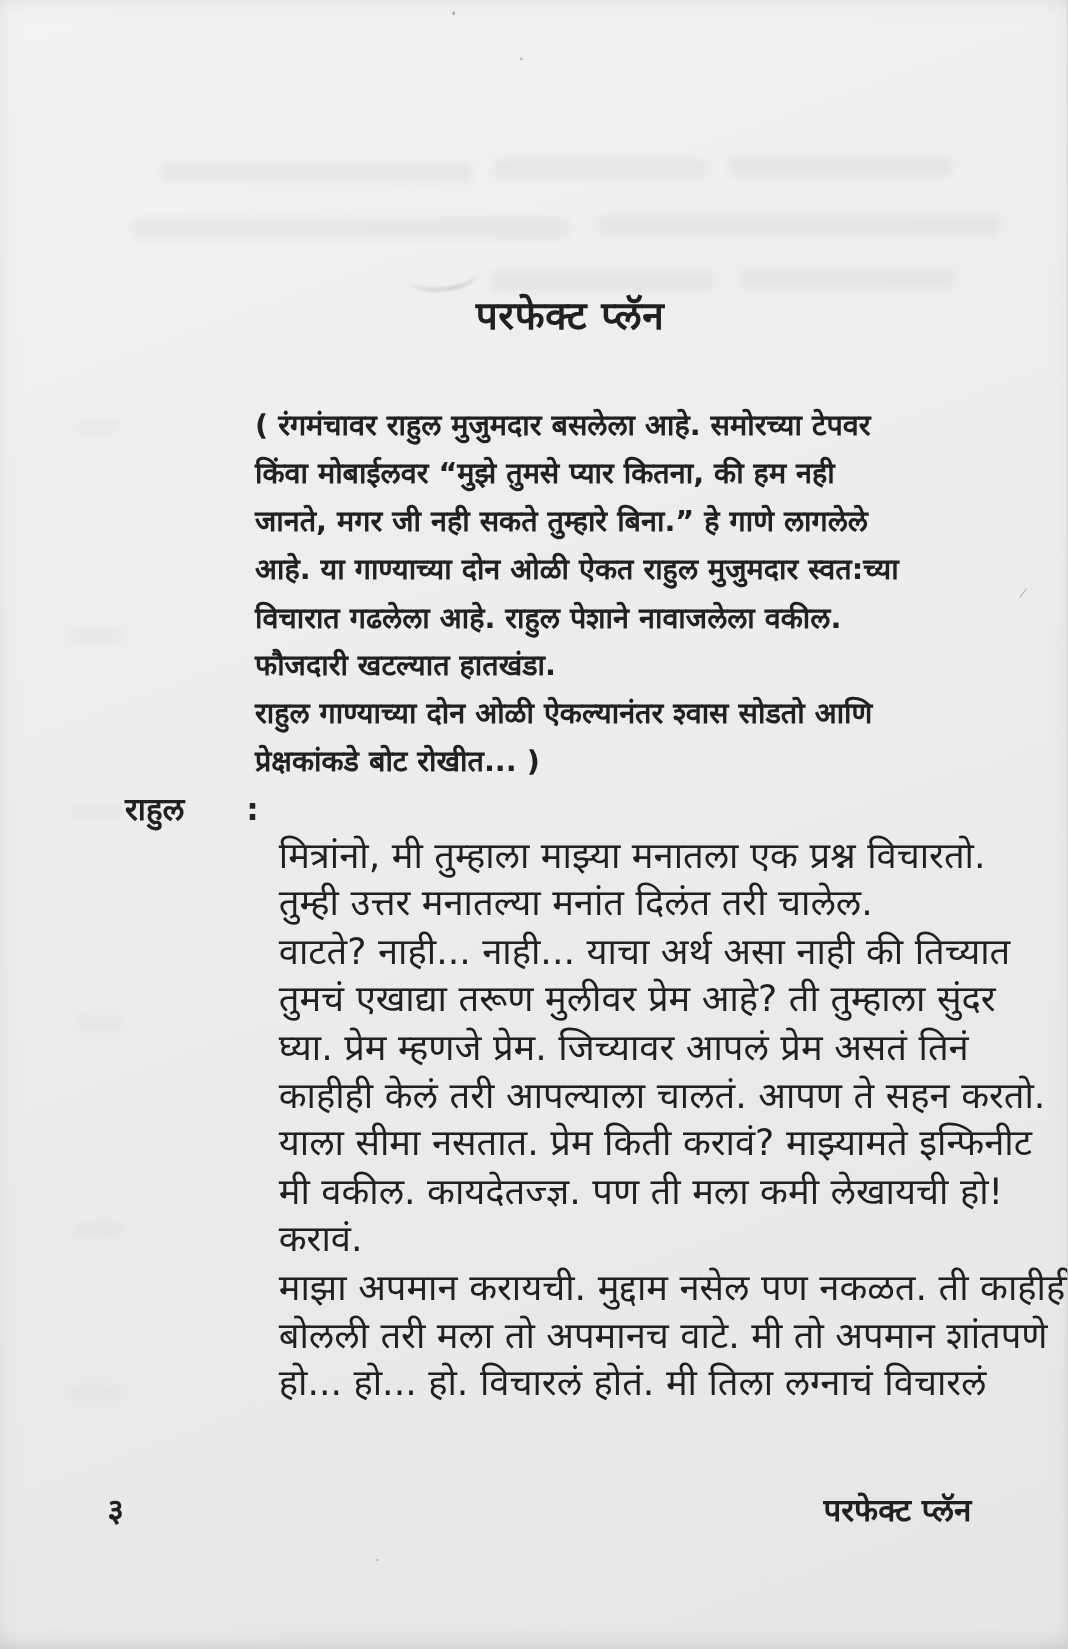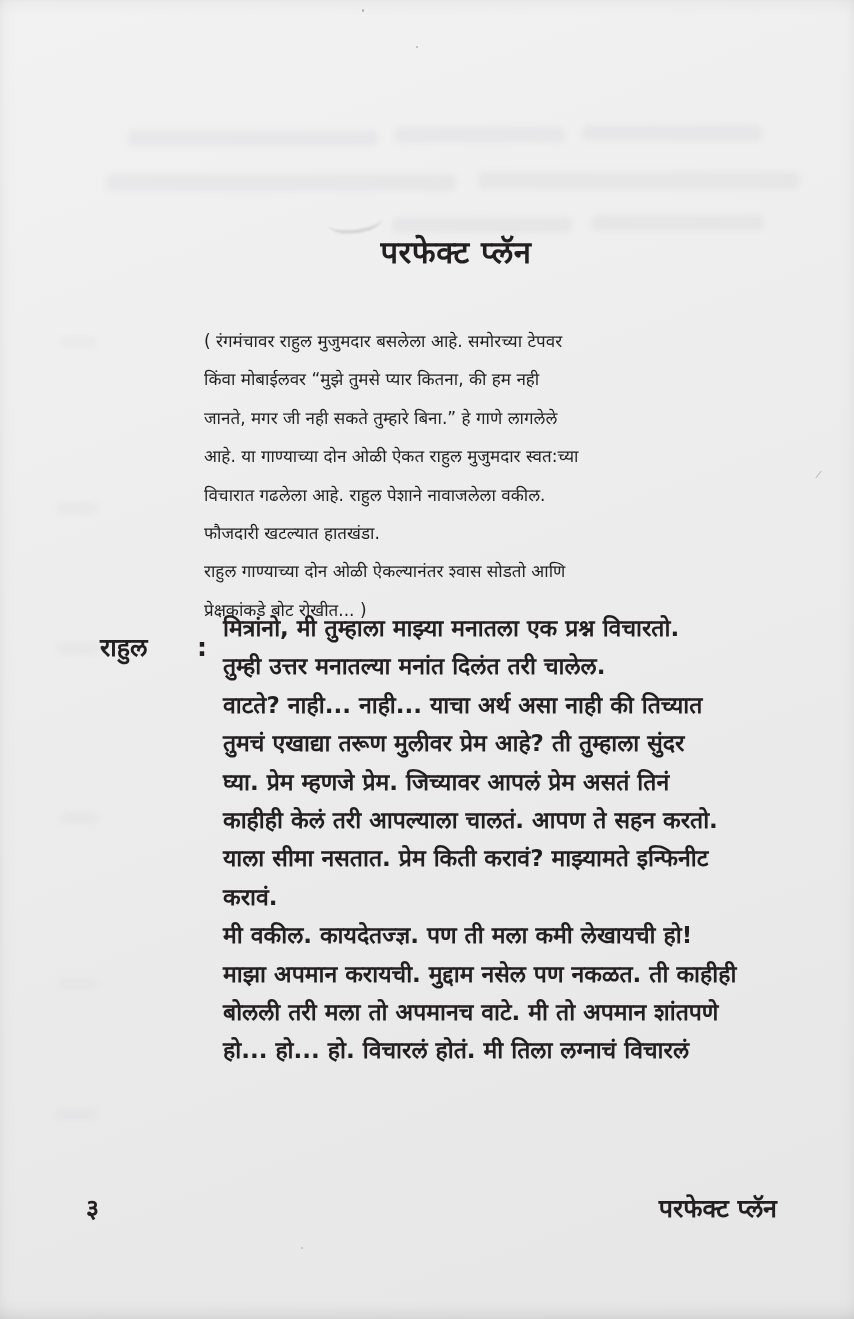--- a/index.html
+++ b/index.html
@@ -31,22 +31,22 @@
     font-size: 31px;
     font-weight: 700;
     letter-spacing: 0.5px;
     white-space: pre;
   }
   .stage-block {
     position: absolute;
     left: 204px;
     top: 322px;
     width: 565px;
-    font-size: 17px;
-    font-weight: 400;
+    font-size: 23px;
+    font-weight: 700;
     line-height: 38.4px;
   }
   .speaker-name {
     position: absolute;
     left: 100px;
     top: 629px;
     height: 38.4px;
     line-height: 38.4px;
     font-size: 25px;
     font-weight: 600;
@@ -57,24 +57,24 @@
     left: 197px;
     top: 629px;
     height: 38.4px;
     line-height: 38.4px;
     font-size: 25px;
     font-weight: 700;
   }
   .dialogue-lines {
     position: absolute;
     left: 223px;
-    top: 609px;
+    top: 665px;
     width: 546px;
-    font-size: 23px;
-    font-weight: 700;
+    font-size: 29px;
+    font-weight: 400;
     line-height: 38.4px;
   }
   .tline { white-space: pre; }
   .page-footer {
     position: absolute;
     left: 0;
     top: 1190px;
     width: 854px;
     height: 34px;
     font-size: 25px;
@@ -163,22 +163,22 @@
   <div class="speaker-name">राहुल</div>
   <div class="speaker-colon">:</div>
   <div class="dialogue-lines">
       <div class="tline">मित्रांनो, मी तुम्हाला माझ्या मनातला एक प्रश्न विचारतो.</div>
       <div class="tline">तुम्ही उत्तर मनातल्या मनांत दिलंत तरी चालेल.</div>
       <div class="tline">वाटते? नाही... नाही... याचा अर्थ असा नाही की तिच्यात</div>
       <div class="tline">तुमचं एखाद्या तरूण मुलीवर प्रेम आहे? ती तुम्हाला सुंदर</div>
       <div class="tline">घ्या. प्रेम म्हणजे प्रेम. जिच्यावर आपलं प्रेम असतं तिनं</div>
       <div class="tline">काहीही केलं तरी आपल्याला चालतं. आपण ते सहन करतो.</div>
       <div class="tline">याला सीमा नसतात. प्रेम किती करावं? माझ्यामते इन्फिनीट</div>
+      <div class="tline">मी वकील. कायदेतज्ज्ञ. पण ती मला कमी लेखायची हो!</div>
       <div class="tline">करावं.</div>
-      <div class="tline">मी वकील. कायदेतज्ज्ञ. पण ती मला कमी लेखायची हो!</div>
       <div class="tline">माझा अपमान करायची. मुद्दाम नसेल पण नकळत. ती काहीही</div>
       <div class="tline">बोलली तरी मला तो अपमानच वाटे. मी तो अपमान शांतपणे</div>
       <div class="tline">हो... हो... हो. विचारलं होतं. मी तिला लग्नाचं विचारलं</div>
     </div>
 
   <div class="page-footer">
     <span class="page-number">३</span>
     <span class="running-title">परफेक्ट प्लॅन</span>
   </div>
 

